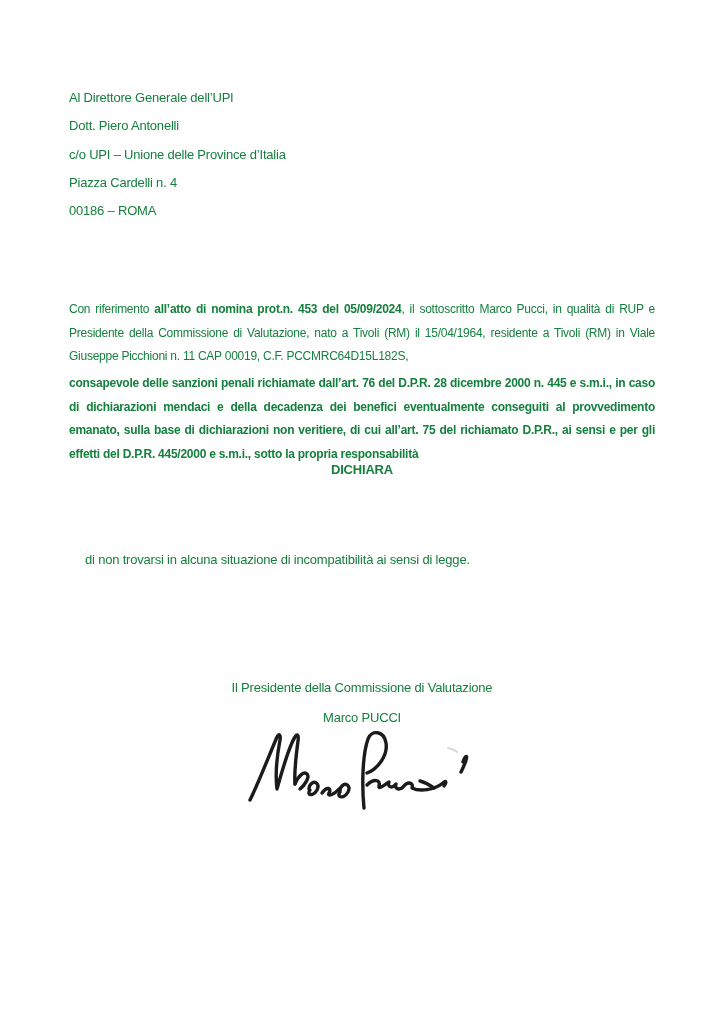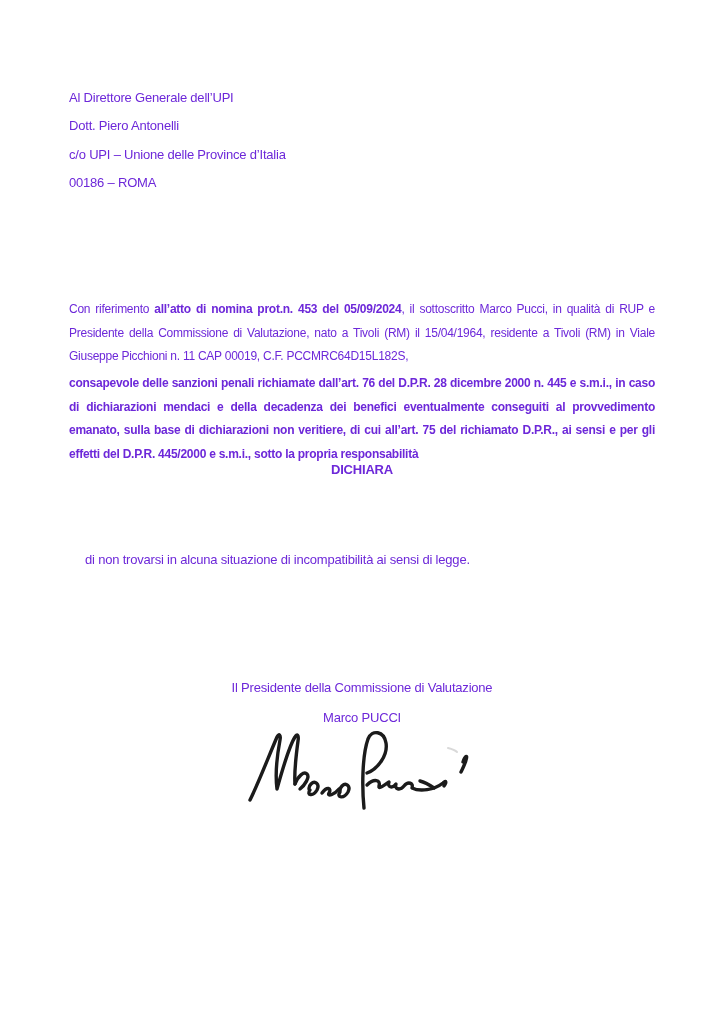--- a/index.html
+++ b/index.html
@@ -6,21 +6,21 @@
     margin: 0;
     padding: 0;
     background: #ffffff;
   }
   .page {
     position: relative;
     width: 724px;
     height: 1024px;
     background: #ffffff;
     font-family: "Liberation Sans", "DejaVu Sans", sans-serif;
-    color: #6d28d9;
+    color: #15803d;
     overflow: hidden;
   }
   .abs { position: absolute; }
   .content-col { left: 69px; width: 586px; }
 
   .recipient p {
     margin: 0;
     font-size: 13px;
     letter-spacing: -0.2px;
     line-height: 28.3px;
@@ -88,20 +88,21 @@
 </style>
 </head>
 <body>
 
 <div class="page">
 
   <div class="abs content-col recipient" style="top:84px;">
     <p>Al Direttore Generale dell’UPI</p>
     <p>Dott. Piero Antonelli</p>
     <p>c/o UPI – Unione delle Province d’Italia</p>
+    <p>Piazza Cardelli n. 4</p>
     <p>00186 – ROMA</p>
   </div>
 
 
   <p class="abs content-col body-par par-reference"><span>Con riferimento </span><strong>all’atto di nomina prot.n. 453 del 05/09/2024</strong><span>, il sottoscritto Marco Pucci, in qualità di RUP e Presidente della Commissione di Valutazione, nato a Tivoli (RM) il 15/04/1964, residente a Tivoli (RM) in Viale Giuseppe Picchioni n. 11 CAP 00019, C.F. PCCMRC64D15L182S,</span></p>
 
   <p class="abs content-col body-par par-sanctions">consapevole delle sanzioni penali richiamate dall’art. 76 del D.P.R. 28 dicembre 2000 n. 445 e s.m.i., in caso di dichiarazioni mendaci e della decadenza dei benefici eventualmente conseguiti al provvedimento emanato, sulla base di dichiarazioni non veritiere, di cui all’art. 75 del richiamato D.P.R., ai sensi e per gli effetti del D.P.R. 445/2000 e s.m.i., sotto la propria responsabilità</p>
 
   <p class="abs content-col declares-heading">DICHIARA</p>
 

